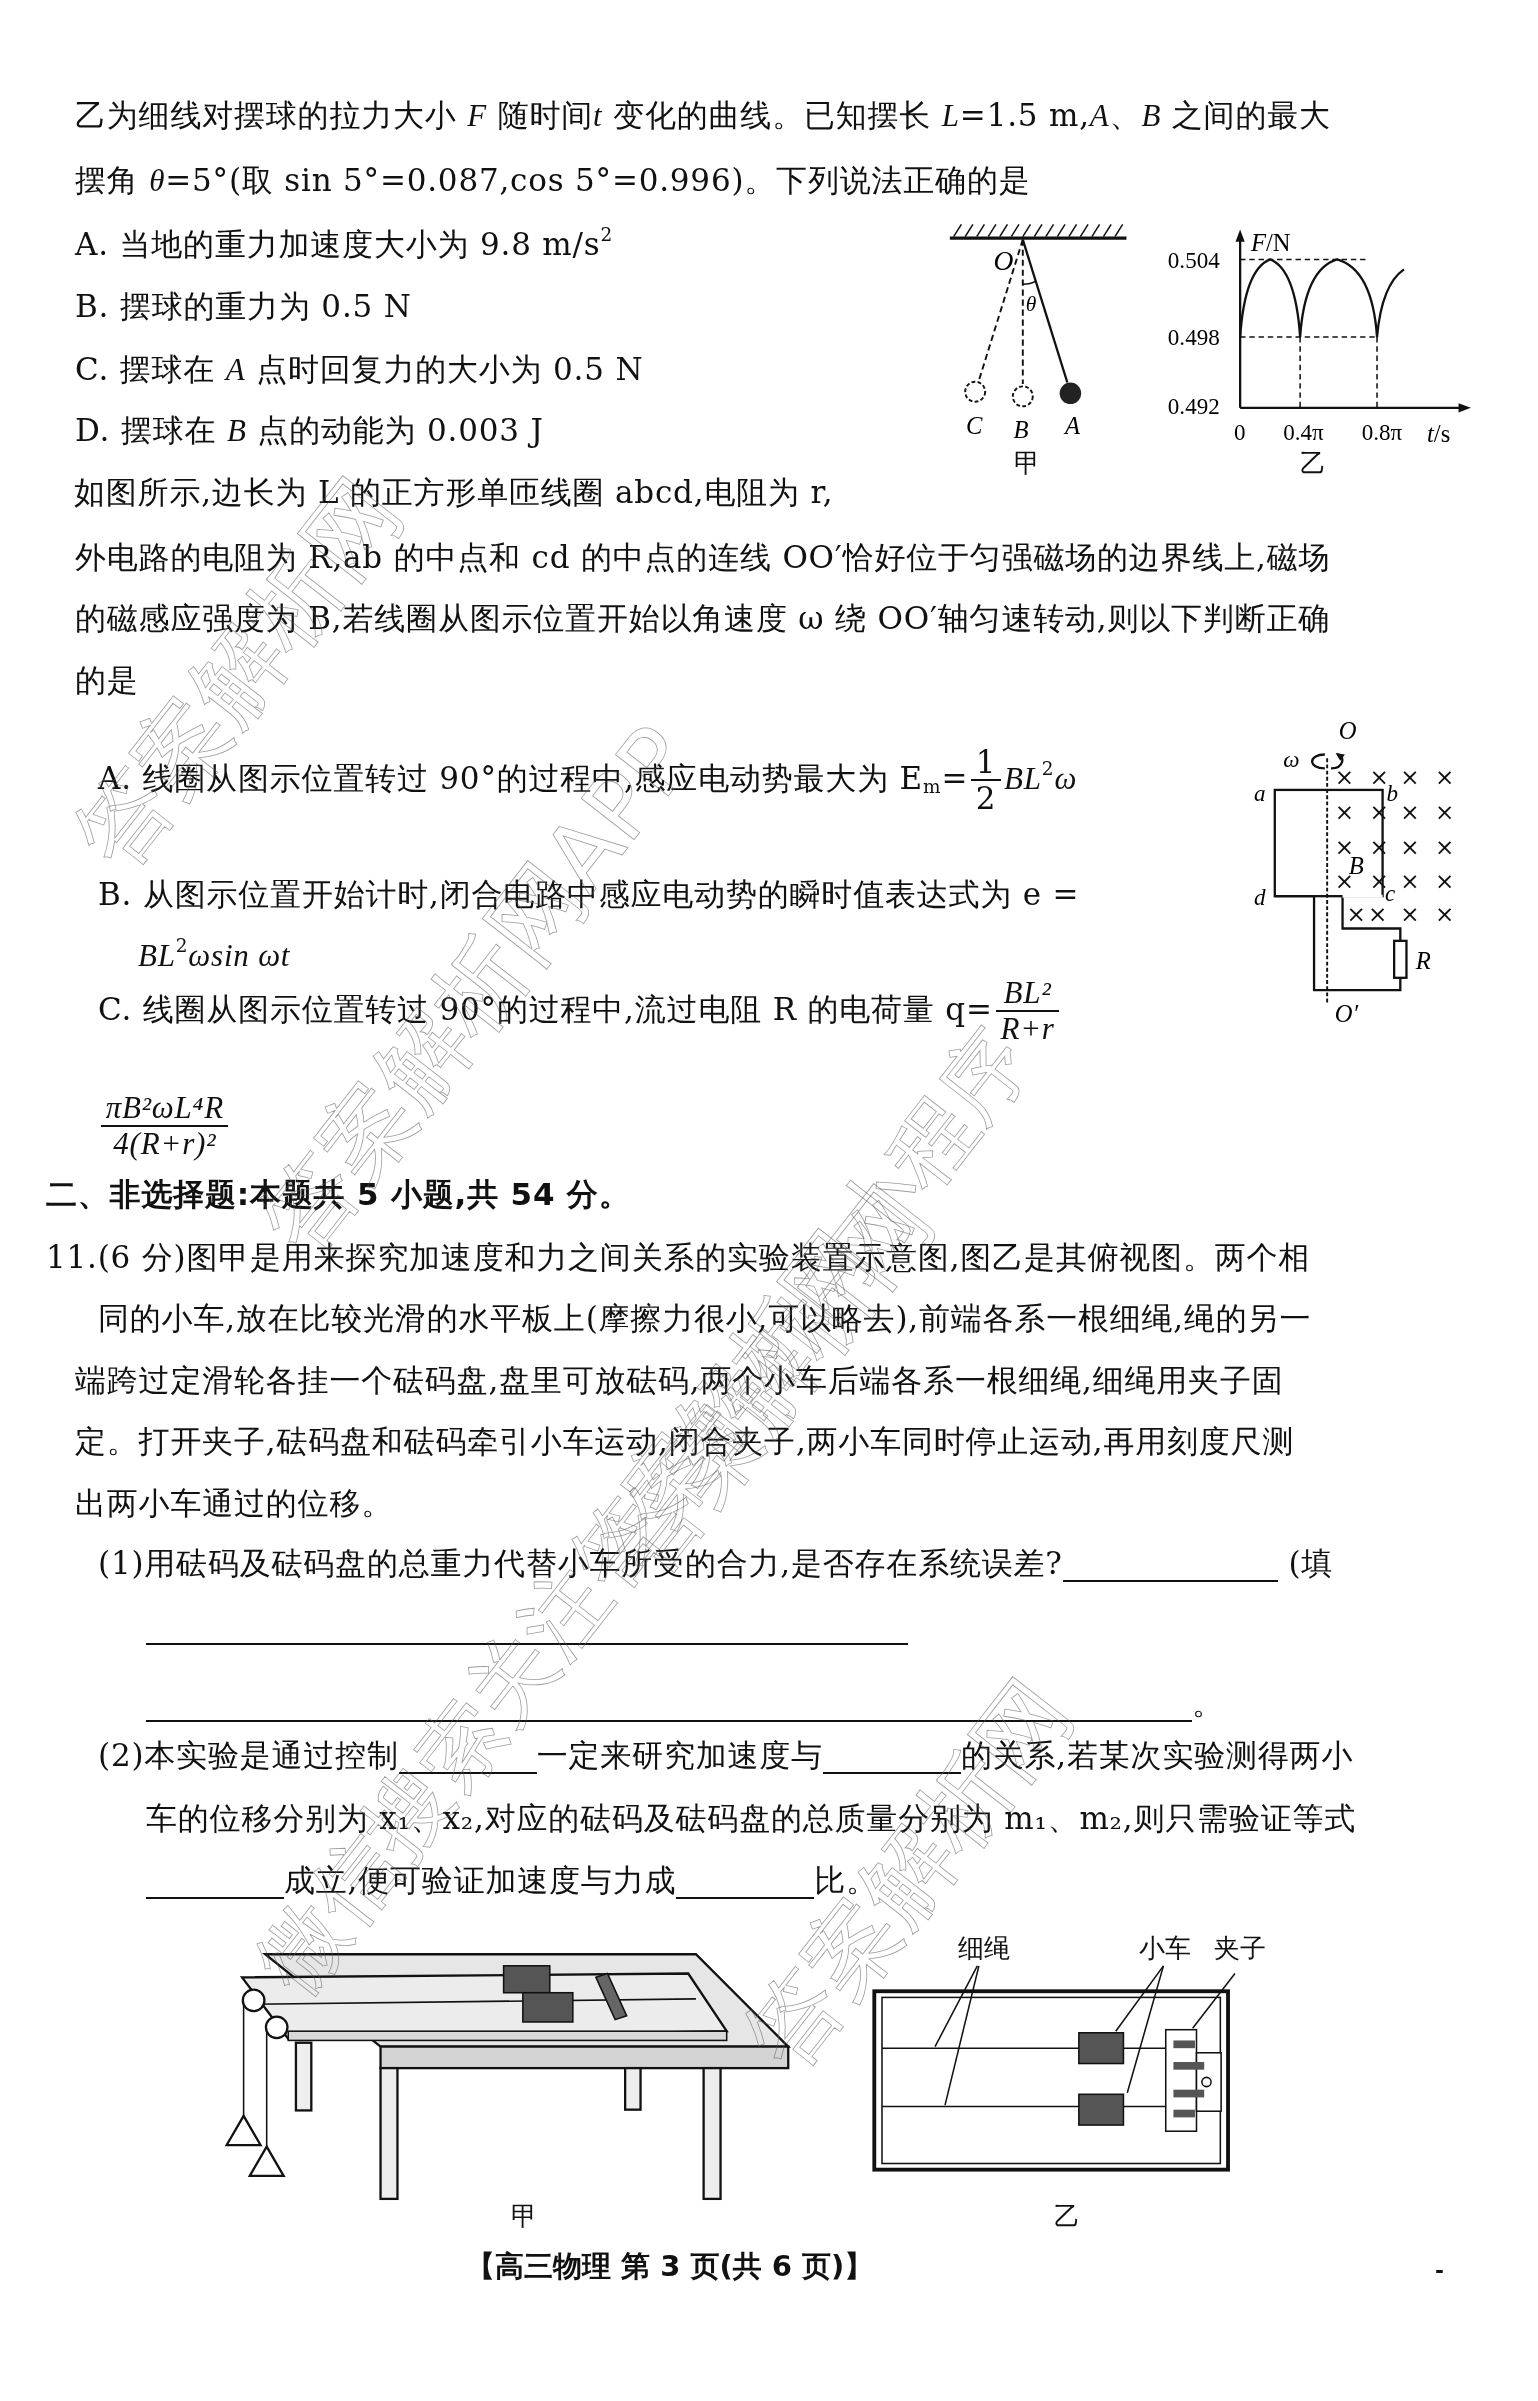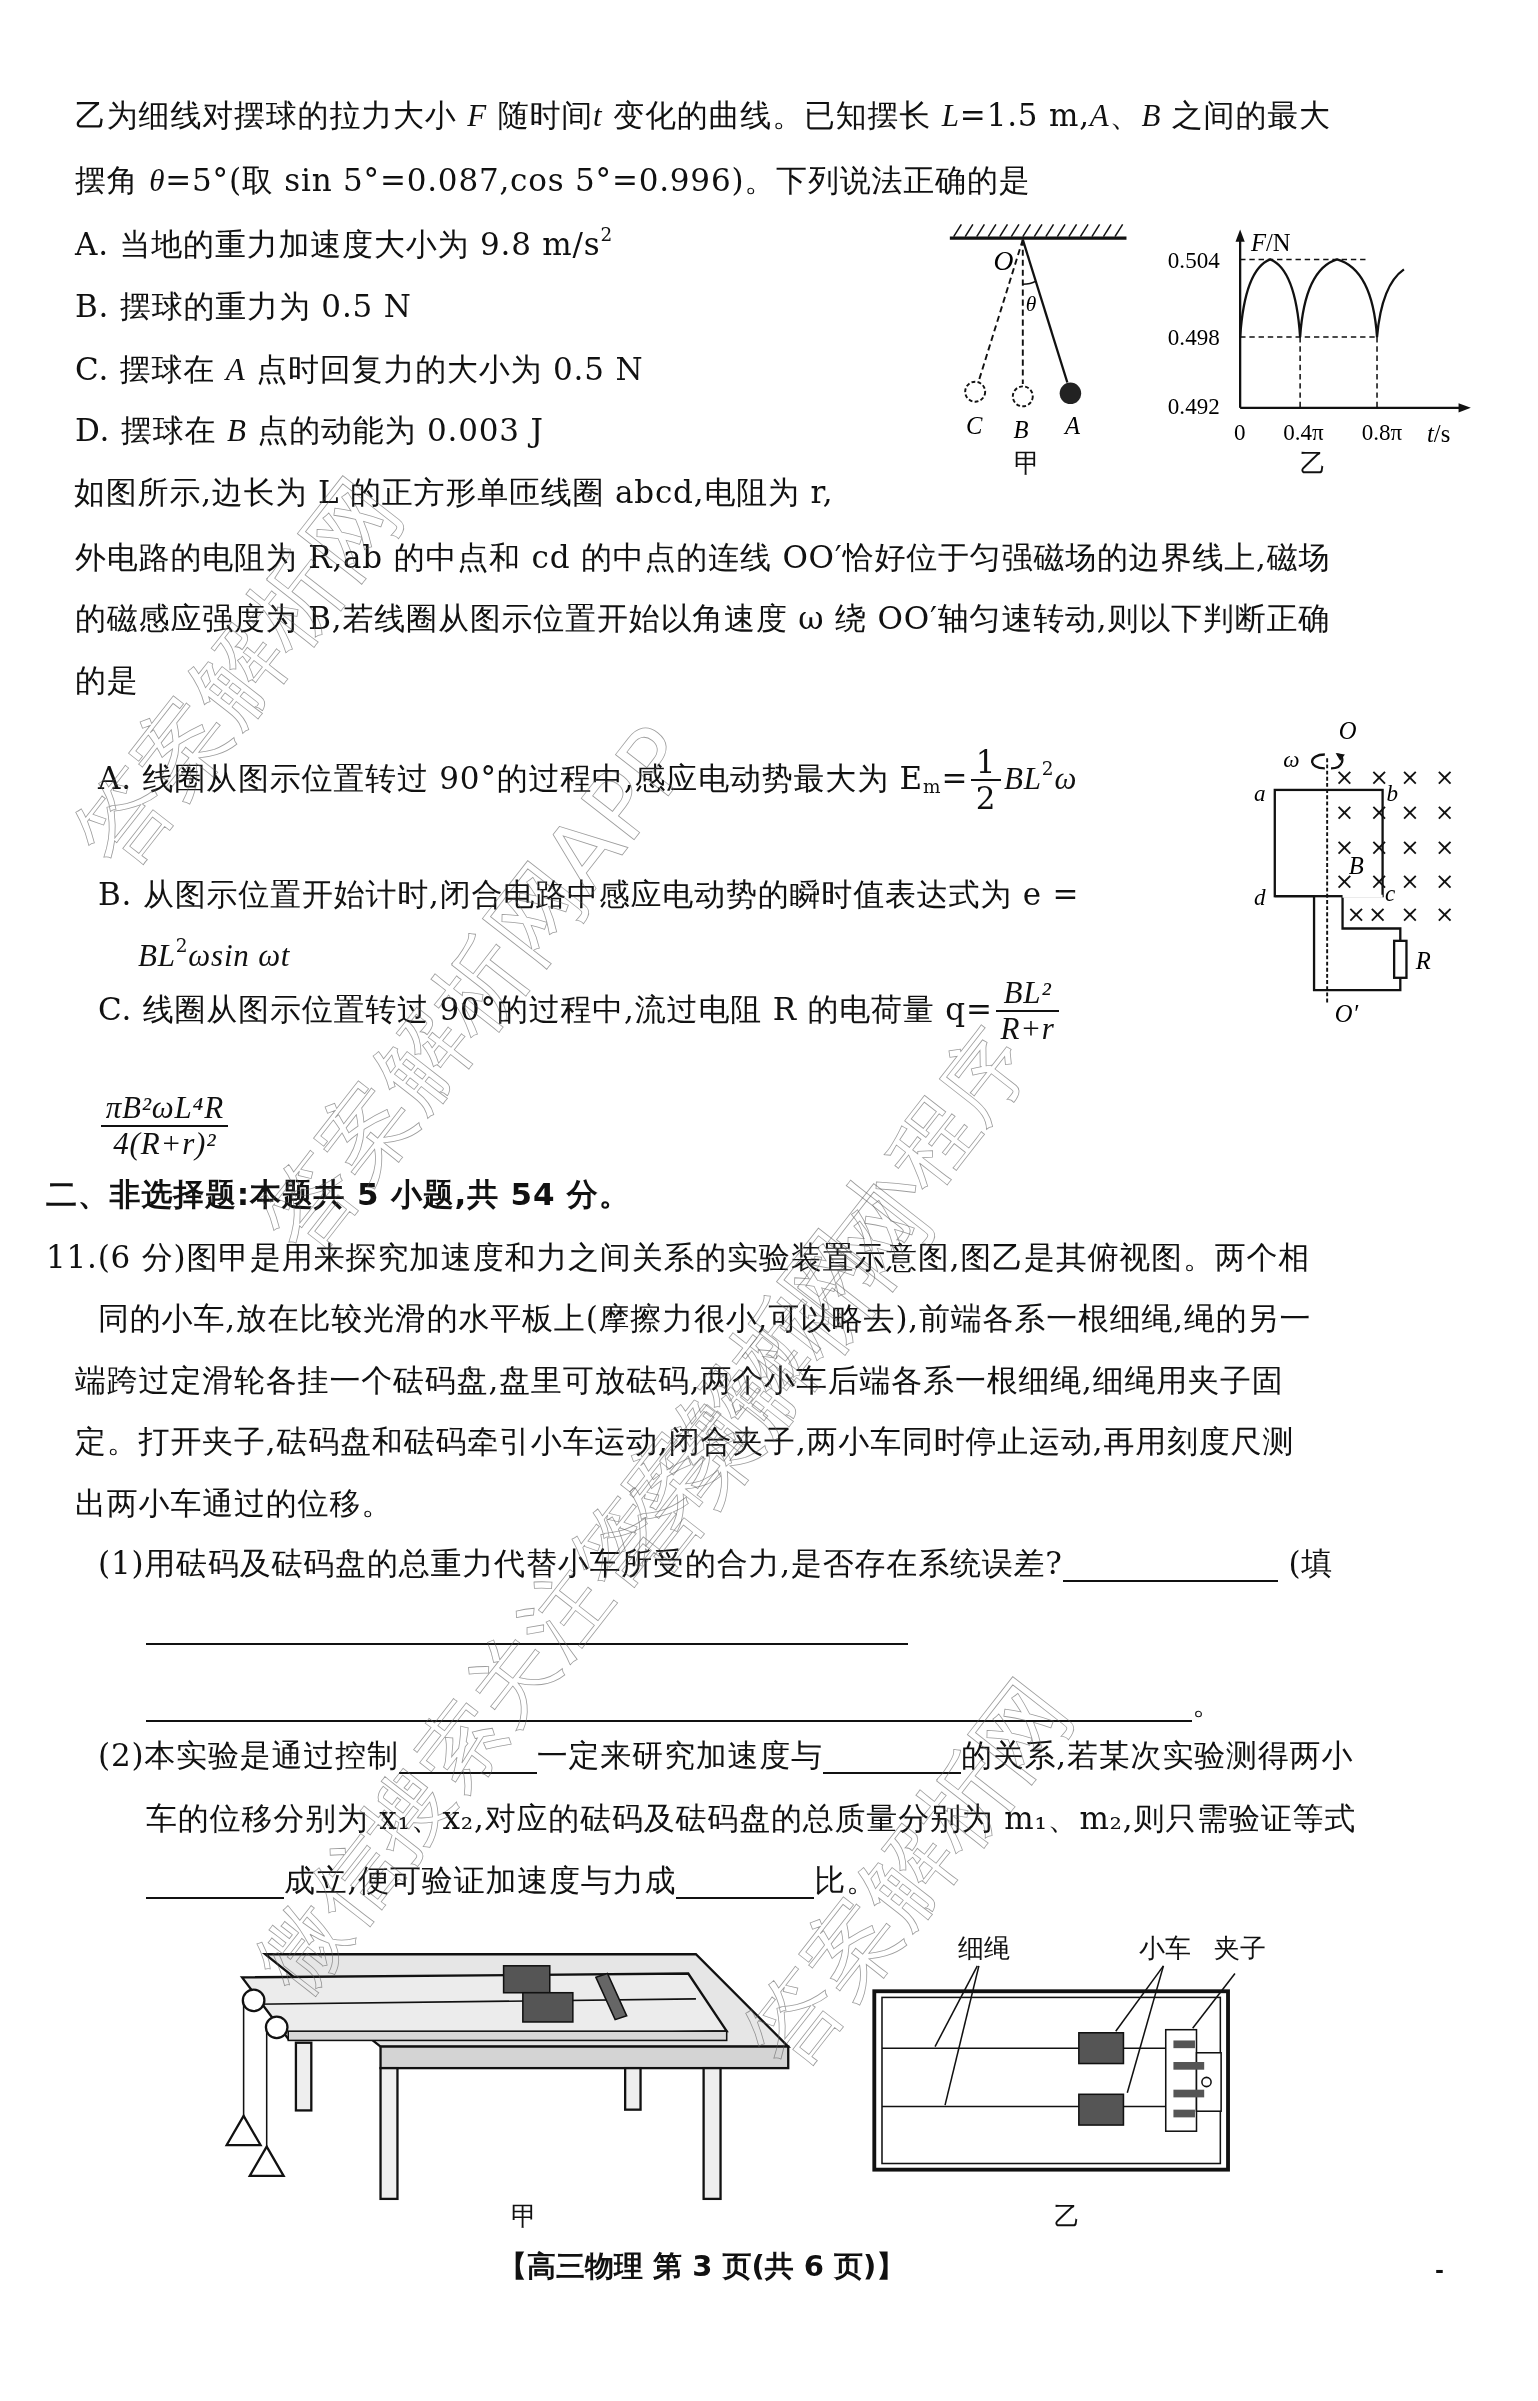--- a/index.html
+++ b/index.html
@@ -261,21 +261,21 @@
     <line x1="330" y1="130" x2="392" y2="45" stroke="#111" stroke-width="2"></line>
     <line x1="345" y1="210" x2="392" y2="45" stroke="#111" stroke-width="2"></line>
     <line x1="430" y1="126" x2="485" y2="55" stroke="#111" stroke-width="2"></line>
   </svg>
   <div class="figlabel" style="left:96px;top:0px;">细绳</div>
   <div class="figlabel" style="left:277px;top:0px;">小车</div>
   <div class="figlabel" style="left:352px;top:0px;">夹子</div>
   <div class="figlabel" style="left:192px;top:268px;">乙</div>
 </div>
 
-<div class="footer" style="left:466px;top:2247px;margin-left:32px;">【高三物理   第 3 页(共 6 页)】</div>
+<div class="footer" style="left:466px;top:2247px;">【高三物理   第 3 页(共 6 页)】</div>
 <div class="footer" style="left:1435px;top:2258px;font-size:21.5px;">-</div>
 
 <div class="wm" style="left:146px;top:769px;transform:rotate(-52deg);">答案解析网</div>
 <div class="wm" style="left:331px;top:1154px;transform:rotate(-52deg);">答案解析网APP</div>
 <div class="wm" style="left:677px;top:1477px;transform:rotate(-52deg);">答案解析网</div>
 <div class="wm" style="left:323px;top:1901px;transform:rotate(-52deg);font-size:85px;">微信搜索关注答案解析网小程序</div>
 <div class="wm" style="left:816px;top:1970px;transform:rotate(-52deg);">答案解析网</div>
 
 
 </body></html>

